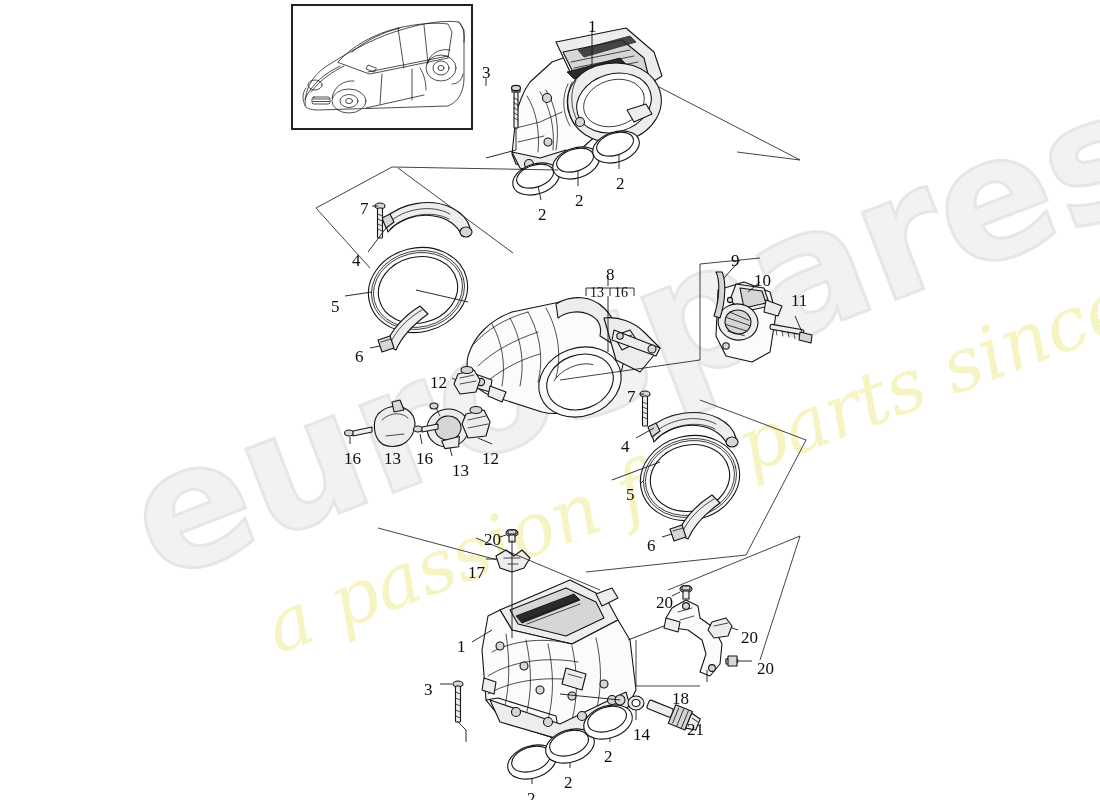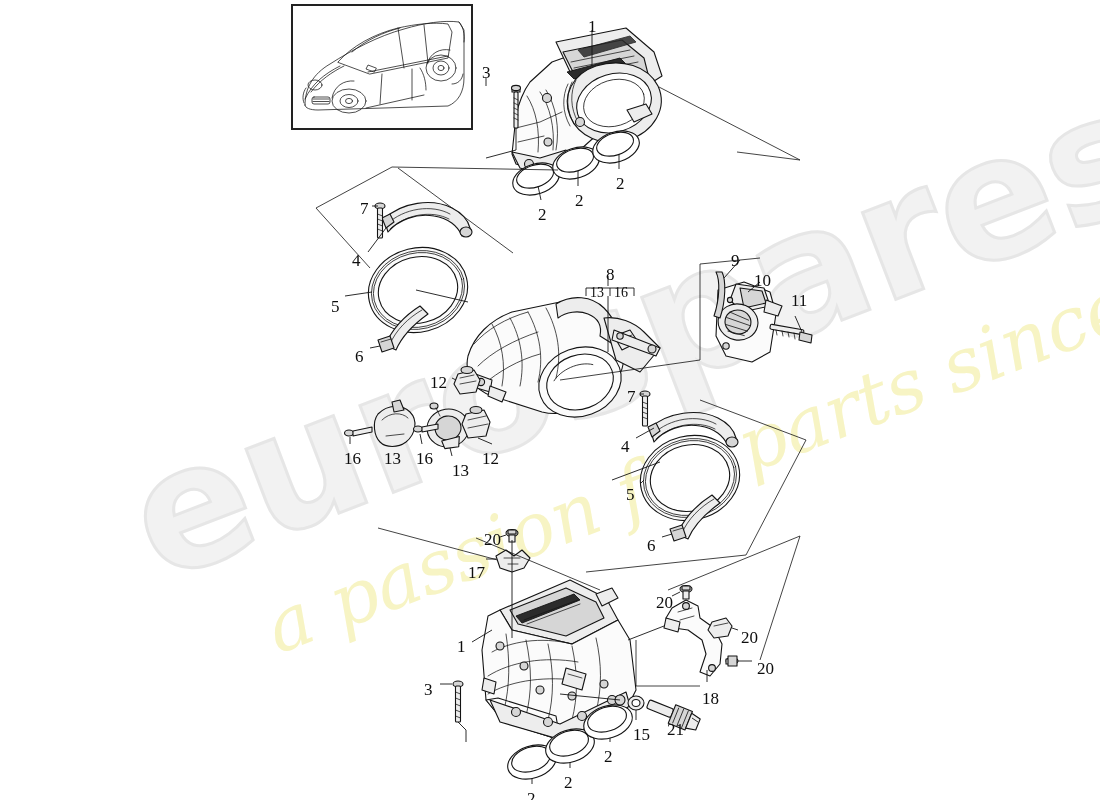--- a/index.html
+++ b/index.html
@@ -574,20 +574,20 @@
   <span class="lbl" style="left:626px;top:486px">5</span>
   <span class="lbl" style="left:647px;top:537px">6</span>
 
   <span class="lbl" style="left:484px;top:531px">20</span>
   <span class="lbl" style="left:468px;top:564px">17</span>
   <span class="lbl" style="left:457px;top:638px">1</span>
   <span class="lbl" style="left:424px;top:681px">3</span>
   <span class="lbl" style="left:527px;top:790px">2</span>
   <span class="lbl" style="left:564px;top:774px">2</span>
   <span class="lbl" style="left:604px;top:748px">2</span>
-  <span class="lbl" style="left:633px;top:726px">15</span>
-  <span class="lbl" style="left:667px;top:721px">21</span>
+  <span class="lbl" style="left:633px;top:726px">14</span>
+  <span class="lbl" style="left:687px;top:721px">21</span>
   <span class="lbl" style="left:656px;top:594px">20</span>
   <span class="lbl" style="left:741px;top:629px">20</span>
   <span class="lbl" style="left:757px;top:660px">20</span>
-  <span class="lbl" style="left:702px;top:690px">18</span>
+  <span class="lbl" style="left:672px;top:690px">18</span>
 
 </div>
 
 </body></html>

